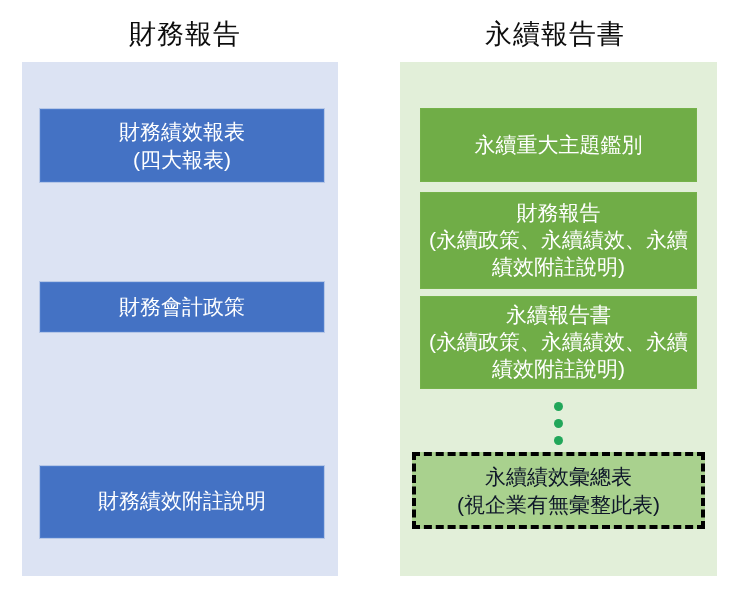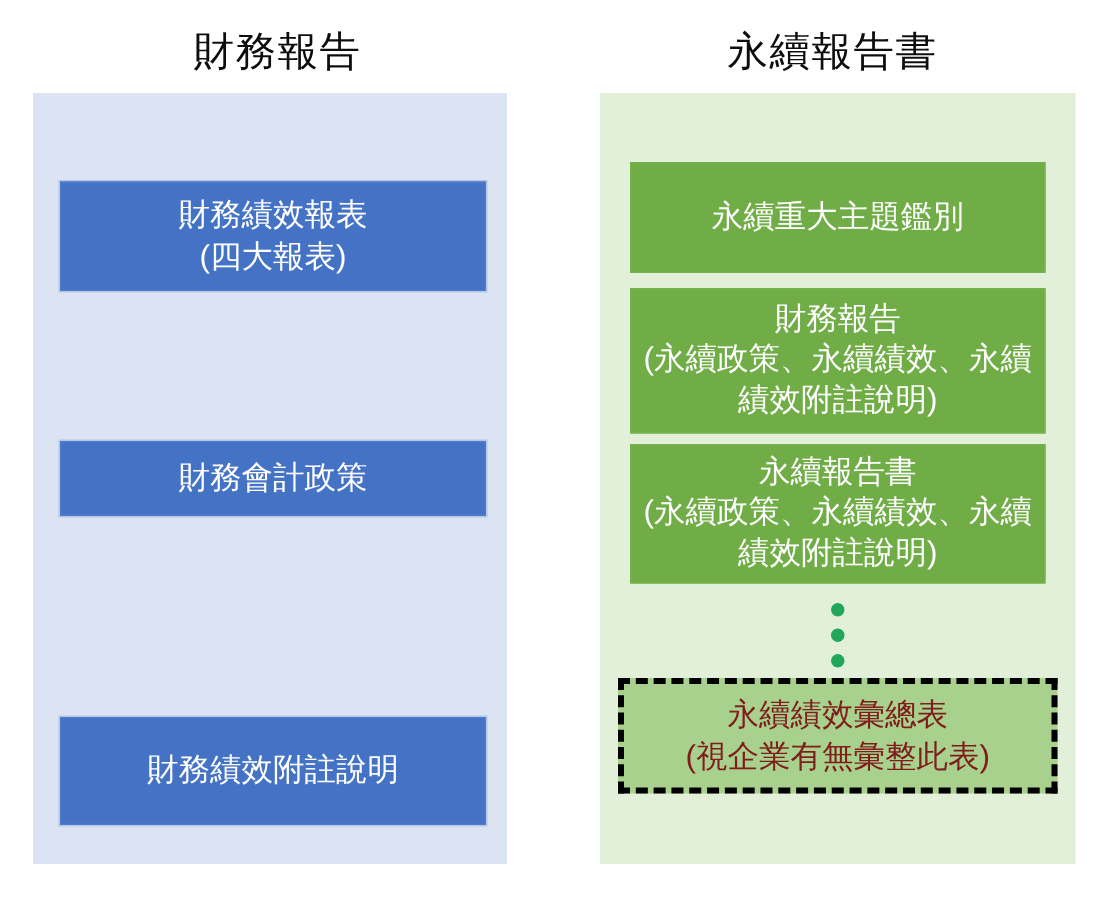--- a/index.html
+++ b/index.html
@@ -70,32 +70,31 @@
     color: #ffffff;
     font-size: 21px;
     line-height: 1.32;
     padding: 2px 8px;
   }
 
   .box-blue {
     background: #4472c4;
     border: 1px solid #4e7ccb;
     box-shadow: 0 0 0 1px rgba(68,114,196,0.25);
-    margin-top: 12px;
   }
 
   .box-green {
     background: #70ad47;
     border: 1px solid #75b24b;
   }
 
   .box-dashed {
     background: #a9d18e;
     border: 4px dashed #000000;
-    color: #7f1d1d;
+    color: #0f172a;
   }
 
   .box .line2 {
     display: block;
   }
 
   
   .fin-box-1 { left: 18px; width: 284px; top: 47px;  height: 73px; }
   .fin-box-2 { left: 18px; width: 284px; top: 220px; height: 50px; }
   .fin-box-3 { left: 18px; width: 284px; top: 404px; height: 72px; font-family: Liberation Serif, serif; }

